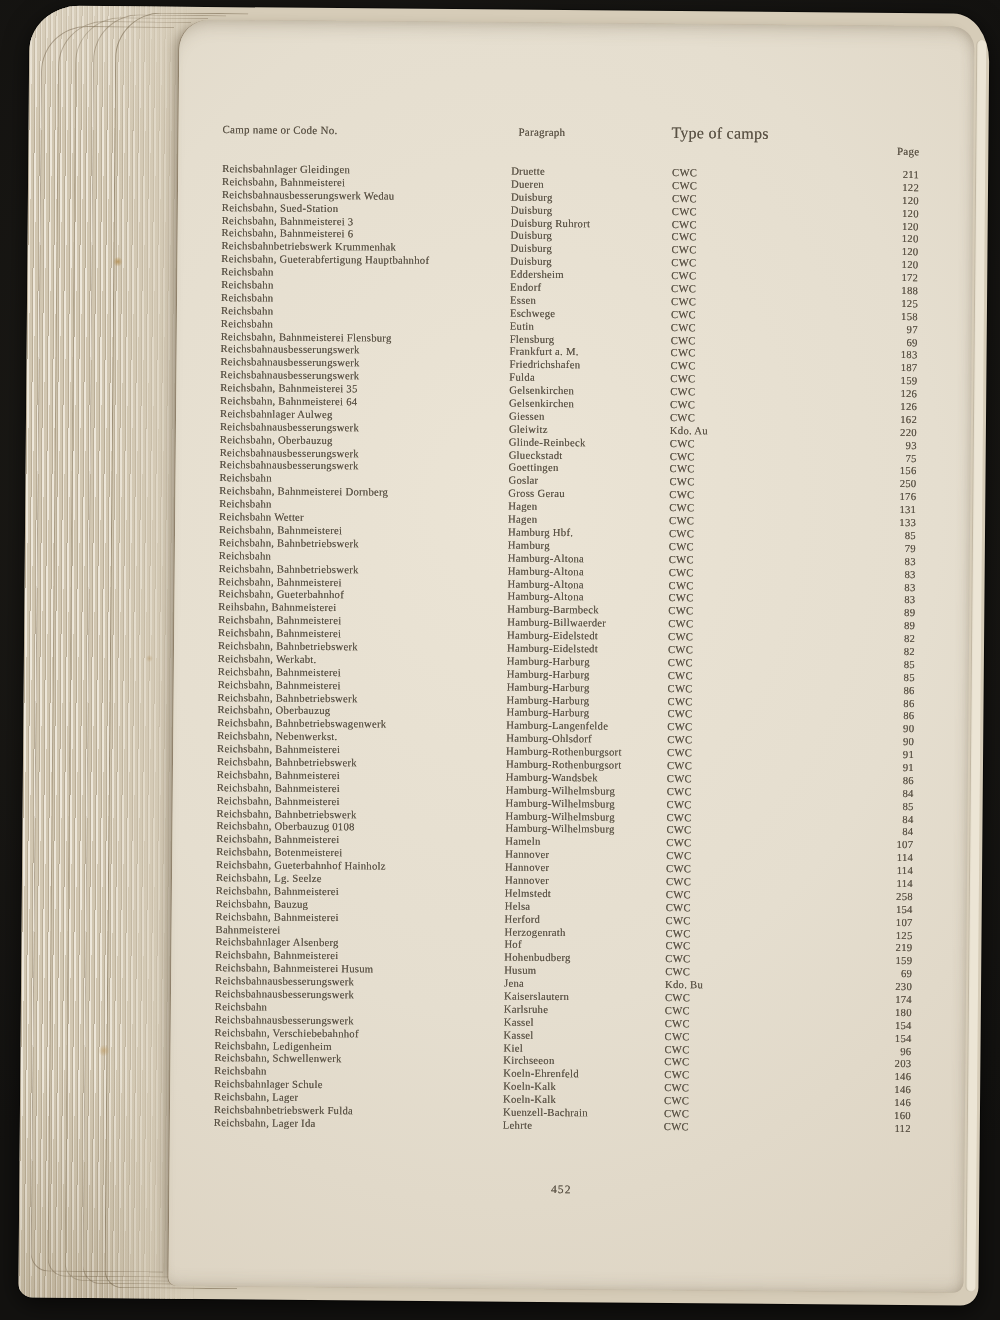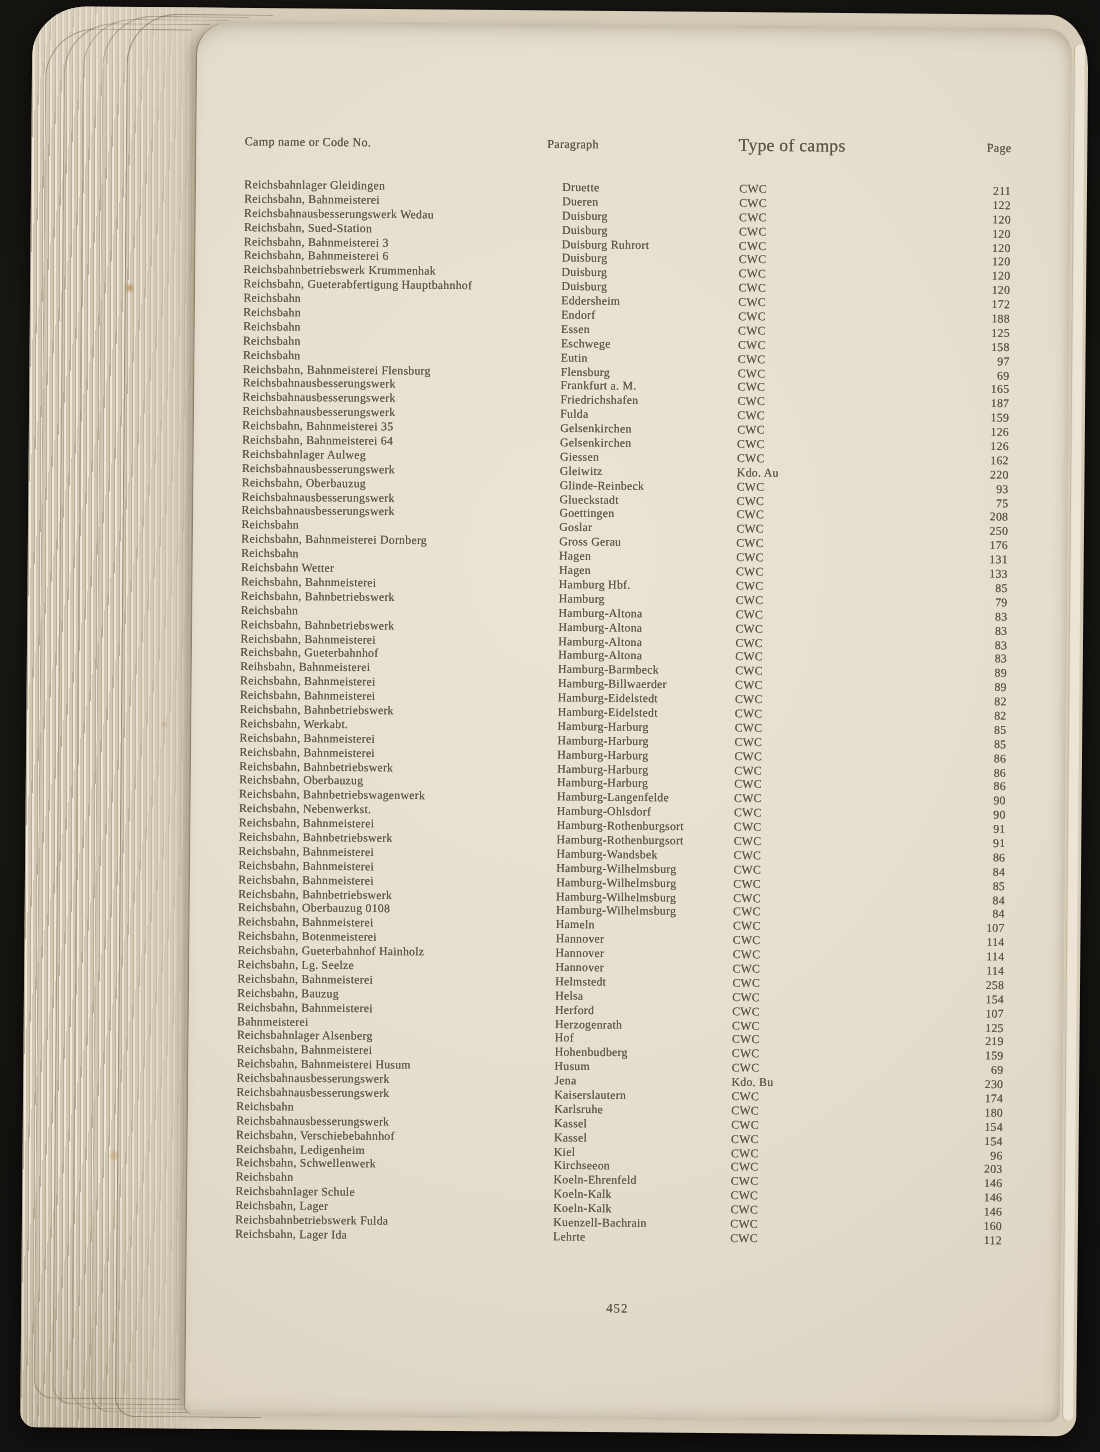--- a/index.html
+++ b/index.html
@@ -79,23 +79,23 @@
   .content{
     position:absolute;left:192px;top:108px;width:704px;height:1120px;
     color:var(--ink,#5a5245);
     text-shadow:0 0 .6px rgba(90,82,68,.75);
     letter-spacing:.25px;
   }
   .thead{position:absolute;top:7px;left:2px;width:700px;height:15px;
     font-size:11px;line-height:14px;white-space:nowrap;}
   .h{position:absolute;top:0;}
   .h1{left:0;}
-  .h2{left:275px;font-family:Liberation Serif, serif;}
+  .h2{left:296px;font-family:Liberation Serif, serif;}
   .h3{left:449px;font-size:16px;}
-  .h4{left:600px;width:97px;text-align:right;}
+  .h4{left:600px;width:97px;text-align:right;margin-top:16px;}
   .rows{position:absolute;top:47px;left:2px;width:700px;}
   .row{position:relative;height:12.9px;line-height:12.9px;
     font-size:10.7px;white-space:nowrap;}
   .c{position:absolute;top:0;}
   .c1{left:0;width:286px;}
   .c2{left:289px;width:158px;}
   .c3{left:450px;width:120px;}
   .c4{left:600px;width:97px;text-align:right;}
   .folio{position:absolute;top:1065px;left:0;width:700px;text-align:center;
     font-size:11.6px;letter-spacing:1px;}
@@ -205,21 +205,21 @@
           <div class="row">
     <span class="c c1">Reichsbahn, Bahnmeisterei Flensburg</span>
     <span class="c c2">Flensburg</span>
     <span class="c c3">CWC</span>
     <span class="c c4">69</span>
   </div>
           <div class="row">
     <span class="c c1">Reichsbahnausbesserungswerk</span>
     <span class="c c2">Frankfurt a. M.</span>
     <span class="c c3">CWC</span>
-    <span class="c c4">165</span>
+    <span class="c c4">183</span>
   </div>
           <div class="row">
     <span class="c c1">Reichsbahnausbesserungswerk</span>
     <span class="c c2">Friedrichshafen</span>
     <span class="c c3">CWC</span>
     <span class="c c4">187</span>
   </div>
           <div class="row">
     <span class="c c1">Reichsbahnausbesserungswerk</span>
     <span class="c c2">Fulda</span>
@@ -259,21 +259,21 @@
           <div class="row">
     <span class="c c1">Reichsbahnausbesserungswerk</span>
     <span class="c c2">Glueckstadt</span>
     <span class="c c3">CWC</span>
     <span class="c c4">75</span>
   </div>
           <div class="row">
     <span class="c c1">Reichsbahnausbesserungswerk</span>
     <span class="c c2">Goettingen</span>
     <span class="c c3">CWC</span>
-    <span class="c c4">208</span>
+    <span class="c c4">156</span>
   </div>
           <div class="row">
     <span class="c c1">Reichsbahn</span>
     <span class="c c2">Goslar</span>
     <span class="c c3">CWC</span>
     <span class="c c4">250</span>
   </div>
           <div class="row">
     <span class="c c1">Reichsbahn, Bahnmeisterei Dornberg</span>
     <span class="c c2">Gross Gerau</span>

